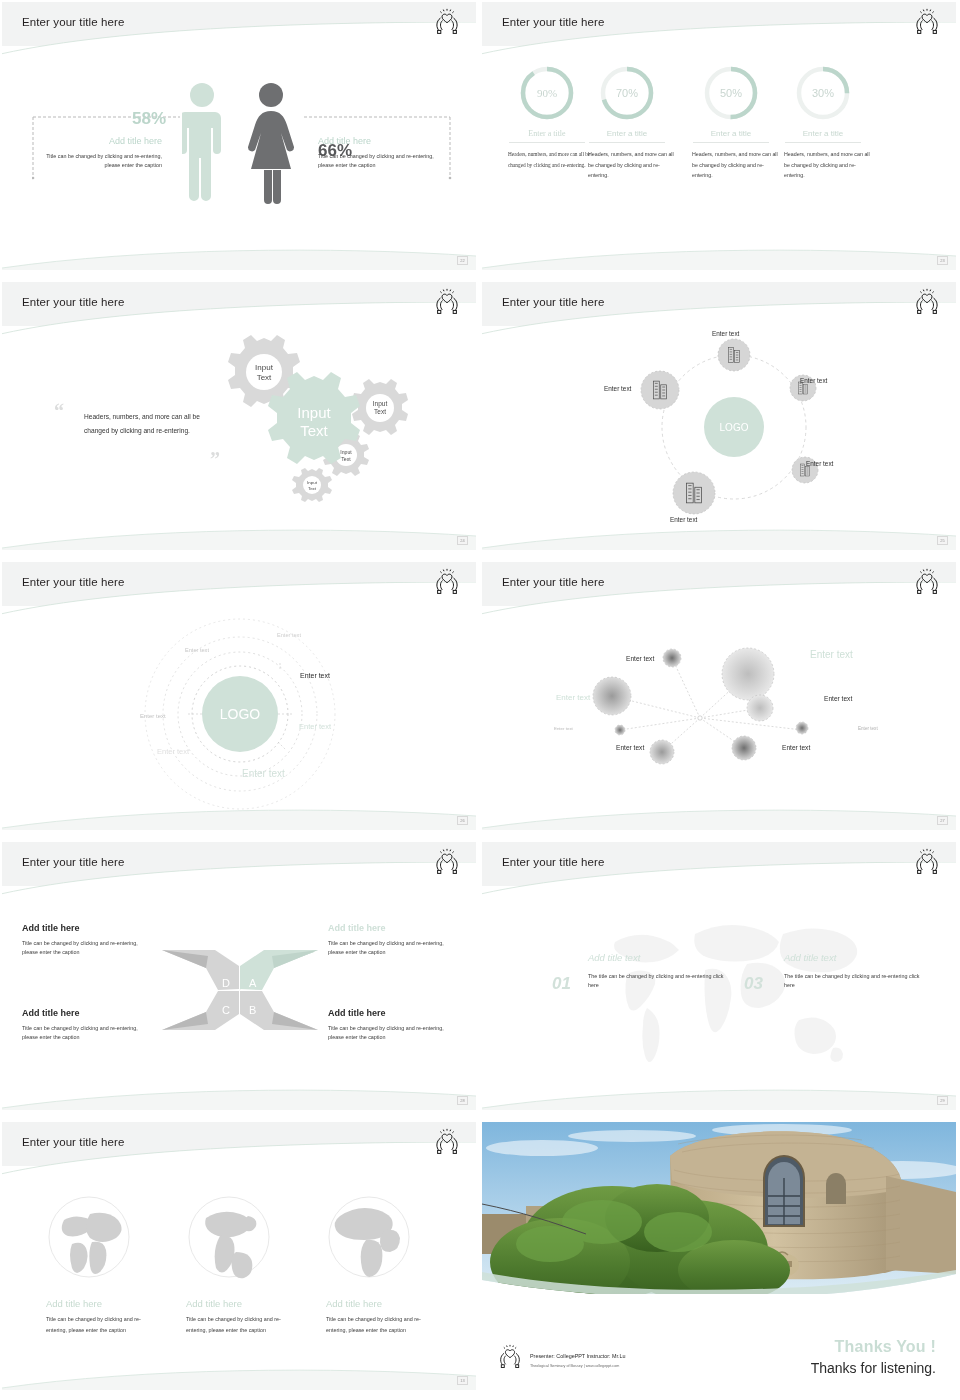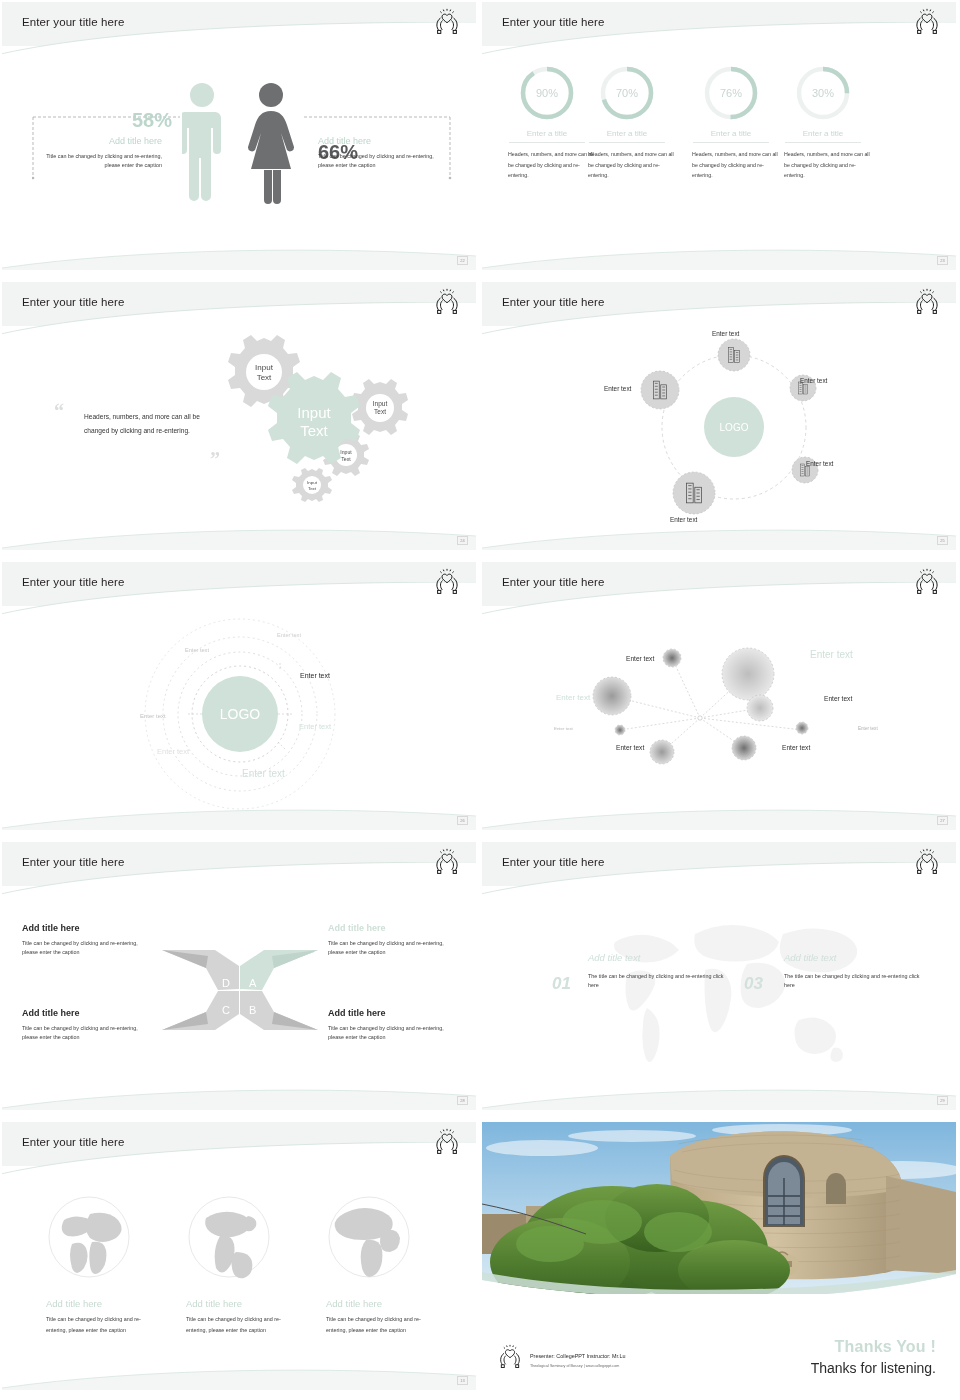--- a/index.html
+++ b/index.html
@@ -54,21 +54,21 @@
     font-size: 4px; line-height: 8px; color: #9a9a9a; text-align: center;
   }
   .botwave { position: absolute; left:0; bottom:0; width:100%; height: 46px; }
   svg { display: block; }
 
   .accent { color: #bcd6cb; }
   .gray-dark { color: #58595b; margin-top: 32px; }
   .body-txt { font-size: 5.4px; color: #3d3d3d; line-height: 1.75; }
 
   
-  .s1-pct { font-size: 20px; font-weight: bold; }
+  .s1-pct { font-size: 17px; font-weight: bold; }
   .s1-sub { font-size: 9px; }
 
   
   .donut-col { position: absolute; width: 94px; text-align: center; }
   .donut-wrap { position: relative; width: 58px; height: 58px; margin: 0 auto; }
   .donut-val {
     position: absolute; left: 0; top: 0; width: 58px; height: 58px;
     display: flex; align-items: center; justify-content: center;
     font-size: 11px; color: #c9d6d0;
   }
@@ -174,21 +174,21 @@
         <g fill="none" stroke="#1a1a1a" stroke-width="1">
           <path d="M13 7.5 c-1.6-2.4-5-1.4-5 1.4 0 2.4 3.2 4.3 5 5.8 1.8-1.5 5-3.4 5-5.8 0-2.8-3.4-3.8-5-1.4z"></path>
           <path d="M6.5 10 c-2.2 1.6-3.6 4-3.6 7 0 2.3 .8 4 1.8 5.2 M19.5 10 c2.2 1.6 3.6 4 3.6 7 0 2.3-.8 4-1.8 5.2"></path>
           <path d="M8.5 12.5 c-1.3 1.2-2 2.7-2 4.6 0 2 .8 3.7 1.8 4.8 M17.5 12.5 c1.3 1.2 2 2.7 2 4.6 0 2-.8 3.7-1.8 4.8"></path>
           <rect x="3.6" y="22.4" width="3.2" height="3"></rect>
             <rect x="19.2" y="22.4" width="3.2" height="3"></rect>
           <path d="M10 3.2 l-.7-1.6 M13 2.6 l0-1.7 M16 3.2 l.7-1.6 M7.6 4.8 l-1.3-1.2 M18.4 4.8 l1.3-1.2"></path>
         </g>
       </svg>
 
-      <div class="donut-col" style="left:18px;top:62px;">
+      <div class="donut-col" style="left:18px;top:62px;font-family:Liberation Serif, serif;">
         <div class="donut-wrap">
           <svg viewBox="0 0 58 58" width="58" height="58">
             <circle cx="29" cy="29" r="24" fill="none" stroke="#edf1ef" stroke-width="4.5"></circle>
             <circle cx="29" cy="29" r="24" fill="none" stroke="#bcd6cb" stroke-width="4.5" stroke-dasharray="135.7 150.8" transform="rotate(-90 29 29)" stroke-linecap="butt"></circle>
           </svg>
           <div class="donut-val">90%</div>
         </div>
         <div class="donut-title">Enter a title</div>
         <div class="donut-rule"></div>
         <div class="donut-body">Headers, numbers, and more can all be changed by clicking and re-entering.</div>
@@ -206,21 +206,21 @@
         <div class="donut-rule"></div>
         <div class="donut-body">Headers, numbers, and more can all be changed by clicking and re-entering.</div>
       </div>
 
       <div class="donut-col" style="left:202px;top:62px;">
         <div class="donut-wrap">
           <svg viewBox="0 0 58 58" width="58" height="58">
             <circle cx="29" cy="29" r="24" fill="none" stroke="#edf1ef" stroke-width="4.5"></circle>
             <circle cx="29" cy="29" r="24" fill="none" stroke="#bcd6cb" stroke-width="4.5" stroke-dasharray="75.4 150.8" transform="rotate(-90 29 29)"></circle>
           </svg>
-          <div class="donut-val">76%</div>
+          <div class="donut-val">50%</div>
         </div>
         <div class="donut-title">Enter a title</div>
         <div class="donut-rule"></div>
         <div class="donut-body">Headers, numbers, and more can all be changed by clicking and re-entering.</div>
       </div>
 
       <div class="donut-col" style="left:294px;top:62px;">
         <div class="donut-wrap">
           <svg viewBox="0 0 58 58" width="58" height="58">
             <circle cx="29" cy="29" r="24" fill="none" stroke="#edf1ef" stroke-width="4.5"></circle>

